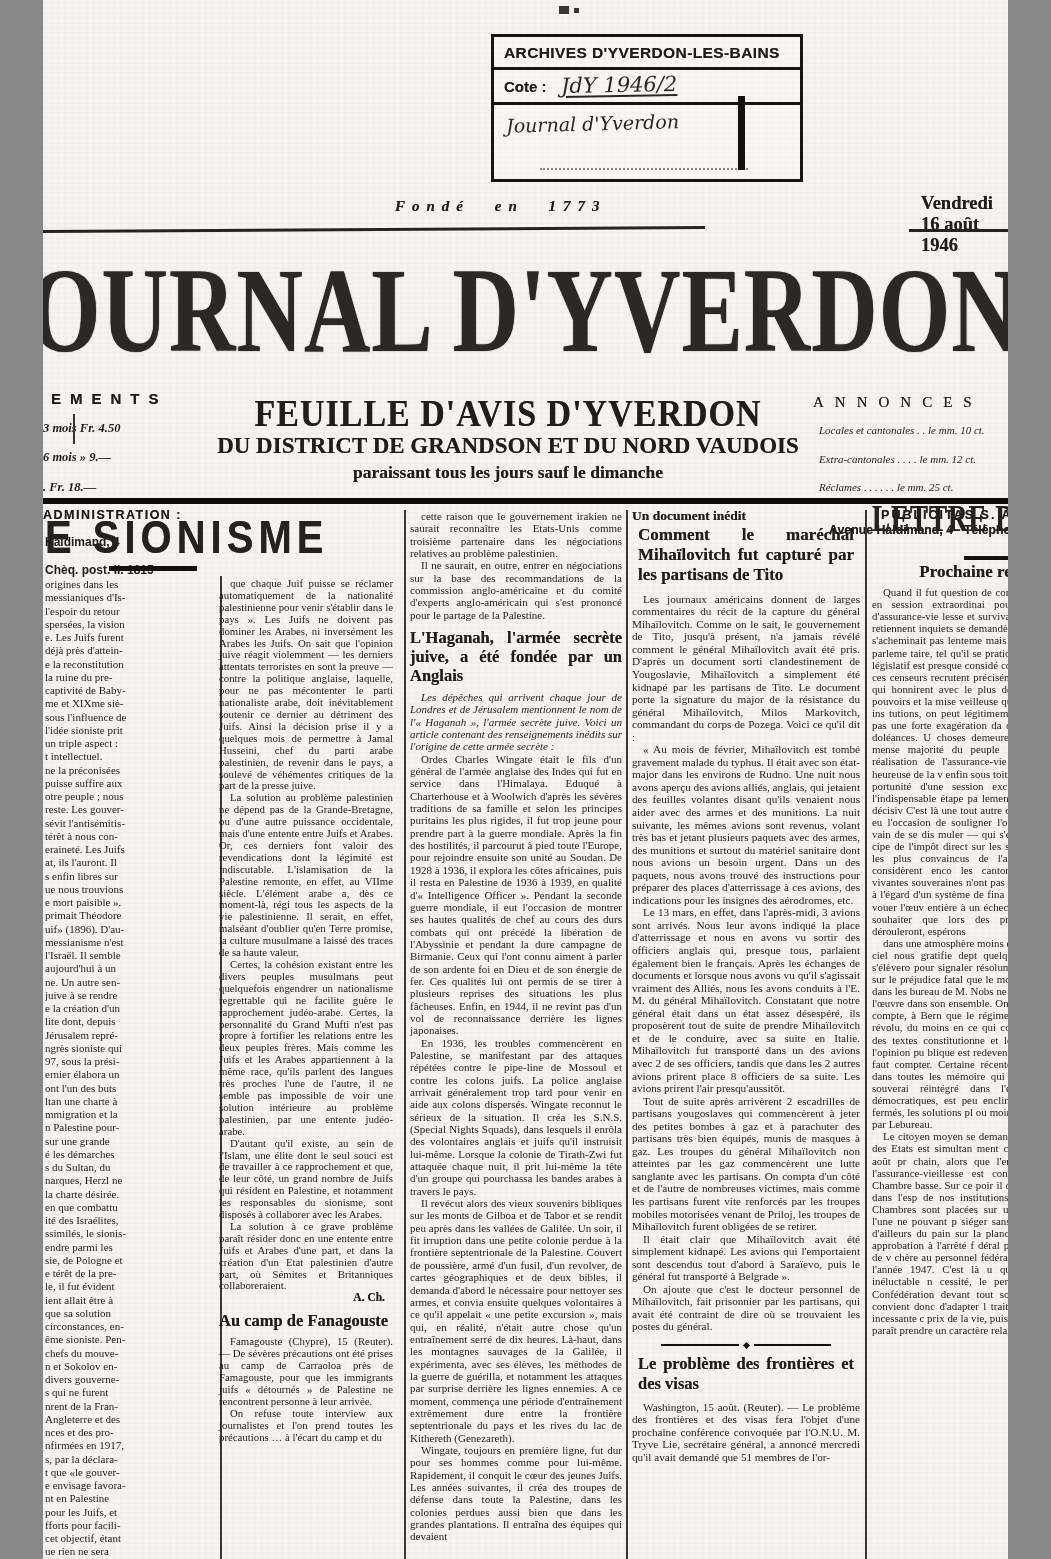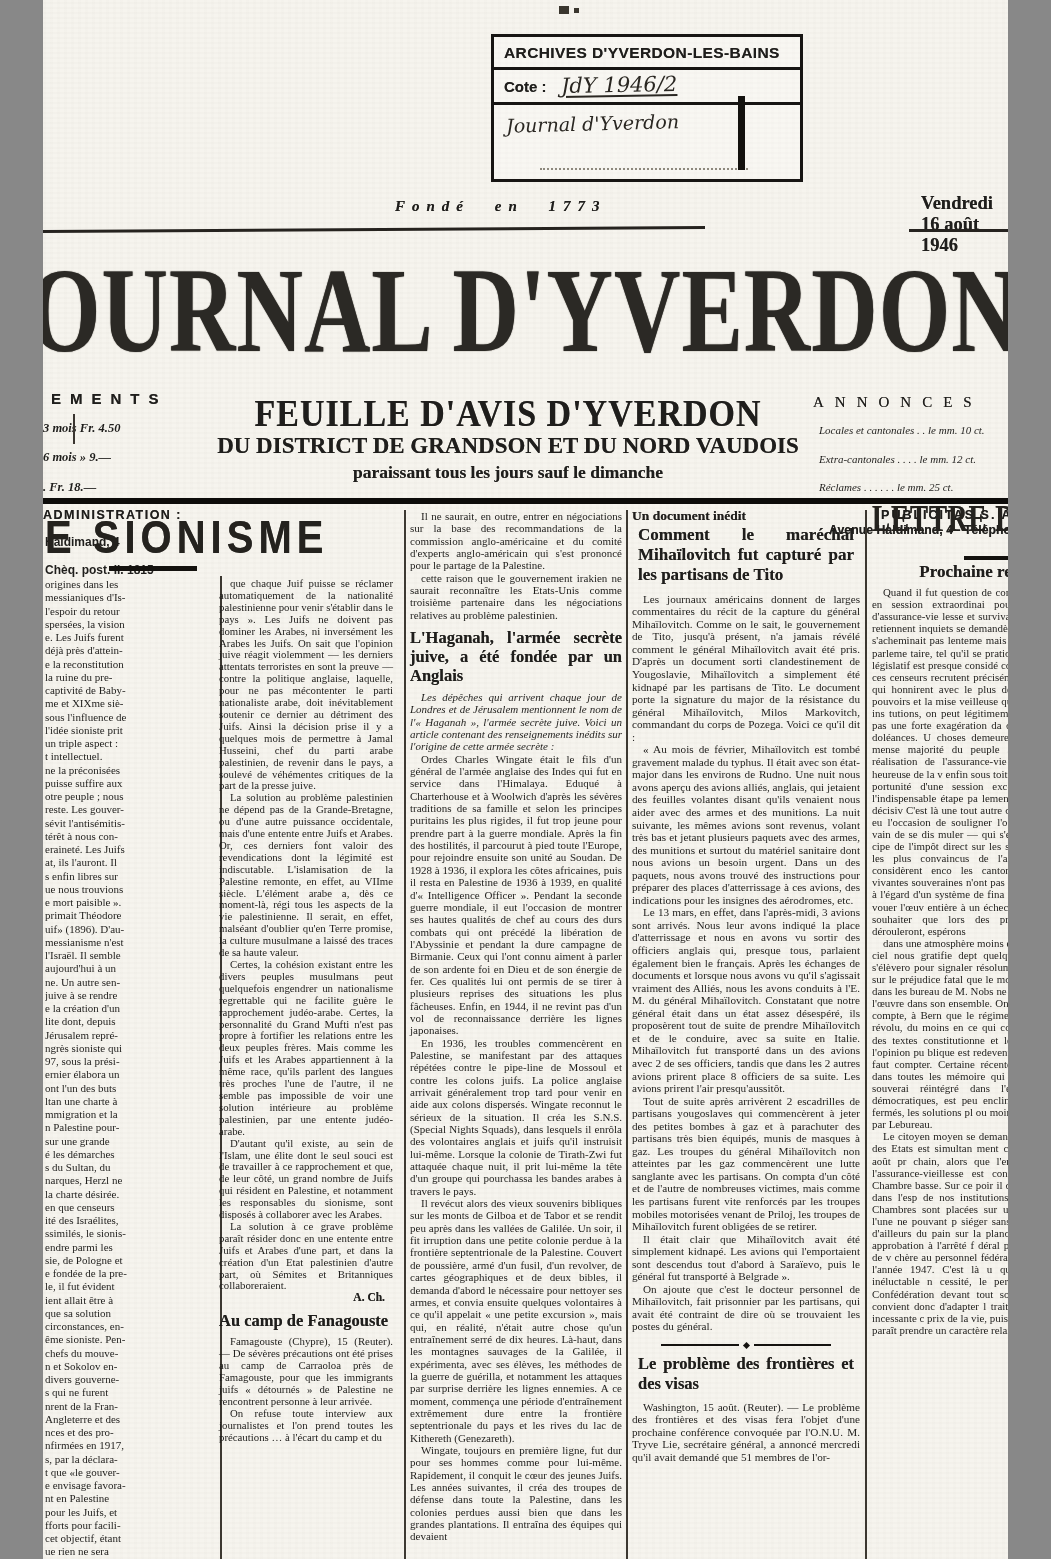--- a/index.html
+++ b/index.html
@@ -192,26 +192,26 @@
       <p>ernier élabora un</p>
       <p>ont l'un des buts</p>
       <p>ltan une charte à</p>
       <p>mmigration et la</p>
       <p>n Palestine pour-</p>
       <p>sur une grande</p>
       <p>é les  démarches</p>
       <p>s du Sultan, du</p>
       <p>narques, Herzl ne</p>
       <p>la charte désirée.</p>
-      <p>en que censeurs</p>
+      <p>en que combattu</p>
       <p>ité des Israélites,</p>
       <p>ssimilés, le sionis-</p>
       <p>endre parmi les</p>
       <p>sie, de Pologne et</p>
-      <p>e fondée de la pre-</p>
+      <p>e térêt de la pre-</p>
       <p>le, il fut évident</p>
       <p>ient allait être à</p>
       <p>que  sa  solution</p>
       <p>circonstances, en-</p>
       <p>ême sioniste. Pen-</p>
       <p>chefs du mouve-</p>
       <p>n et Sokolov en-</p>
       <p>divers gouverne-</p>
       <p>s qui  ne furent</p>
       <p>nrent de la Fran-</p>
@@ -239,22 +239,22 @@
     <p class="byline ink">A. Ch.</p>
     <p class="sec-head ink">Au camp de Fanagouste</p>
     <div>
         <p>Famagouste (Chypre), 15 (Reuter). — De sévères précautions ont été prises au camp de Carraoloa près de Famagouste, pour que les immigrants juifs « détournés » de Palestine ne rencontrent personne à leur arrivée.</p>
         <p>On refuse toute interview aux journalistes et l'on prend toutes les précautions … à l'écart du camp et du</p>
       </div>
   </div>
 
   <div class="col col-c">
     <div>
+        <p>cette raison que le gouvernement irakien ne saurait reconnaître les Etats-Unis comme troisième partenaire dans les négociations relatives au problème palestinien.</p>
         <p>Il ne saurait, en outre, entrer en négociations sur la base des recommandations de la commission anglo-américaine et du comité d'experts anglo-américain qui s'est prononcé pour le partage de la Palestine.</p>
-        <p>cette raison que le gouvernement irakien ne saurait reconnaître les Etats-Unis comme troisième partenaire dans les négociations relatives au problème palestinien.</p>
       </div>
     <p class="sec-head ink">L'Haganah, l'armée secrète juive, a été fondée par un Anglais</p>
     <div class="lead">
       <p>Les dépêches qui arrivent chaque jour de Londres et de Jérusalem mentionnent le nom de l'« Haganah », l'armée secrète juive. Voici un article contenant des renseignements inédits sur l'origine de cette armée secrète :</p>
     </div>
     <div>
         <p>Ordes Charles Wingate était le fils d'un général de l'armée anglaise des Indes qui fut en service dans l'Himalaya. Eduqué à Charterhouse et à Woolwich d'après les sévères traditions de sa famille et selon les principes puritains les plus rigides, il fut trop jeune pour prendre part à la guerre mondiale. Après la fin des hostilités, il parcourut à pied toute l'Europe, pour rejoindre ensuite son unité au Soudan. De 1928 à 1936, il explora les côtes africaines, puis il resta en Palestine de 1936 à 1939, en qualité d'« Intelligence Officer ». Pendant la seconde guerre mondiale, il eut l'occasion de montrer ses hautes qualités de chef au cours des durs combats qui ont précédé la libération de l'Abyssinie et pendant la dure campagne de Birmanie. Ceux qui l'ont connu aiment à parler de son ardente foi en Dieu et de son énergie de fer. Ces qualités lui ont permis de se tirer à plusieurs reprises des situations les plus fâcheuses. Enfin, en 1944, il ne revint pas d'un vol de reconnaissance derrière les lignes japonaises.</p>
         <p>En 1936, les troubles commencèrent en Palestine, se manifestant par des attaques répétées contre le pipe-line de Mossoul et contre les colons juifs. La police anglaise arrivait généralement trop tard pour venir en aide aux colons dispersés. Wingate reconnut le sérieux de la situation. Il créa les S.N.S. (Special Nights Squads), dans lesquels il enrôla des volontaires anglais et juifs qu'il instruisit lui-même. Lorsque la colonie de Tirath-Zwi fut attaquée chaque nuit, il prit lui-même la tête d'un groupe qui pourchassa les bandes arabes à travers le pays.</p>
         <p>Il revécut alors des vieux souvenirs bibliques sur les monts de Gilboa et de Tabor et se rendit peu après dans les vallées de Galilée. Un soir, il fit irruption dans une petite colonie perdue à la frontière septentrionale de la Palestine. Couvert de poussière, armé d'un fusil, d'un revolver, de cartes géographiques et de deux bibles, il demanda d'abord le nécessaire pour nettoyer ses armes, et convia ensuite quelques volontaires à ce qu'il appelait « une petite excursion », mais qui, en réalité, n'était autre chose qu'un entraînement serré de dix heures. Là-haut, dans les montagnes sauvages de la Galilée, il expérimenta, avec ses élèves, les méthodes de la guerre de guérilla, et notamment les attaques par surprise derrière les lignes ennemies. A ce moment, commença une période d'entraînement extrêmement dure entre la frontière septentrionale du pays et les rives du lac de Kithereth (Genezareth).</p>
         <p>Wingate, toujours en première ligne, fut dur pour ses hommes comme pour lui-même. Rapidement, il conquit le cœur des jeunes Juifs. Les années suivantes, il créa des troupes de défense dans toute la Palestine, dans les colonies perdues aussi bien que dans les grandes plantations. Il entraîna des équipes qui devaient</p>

